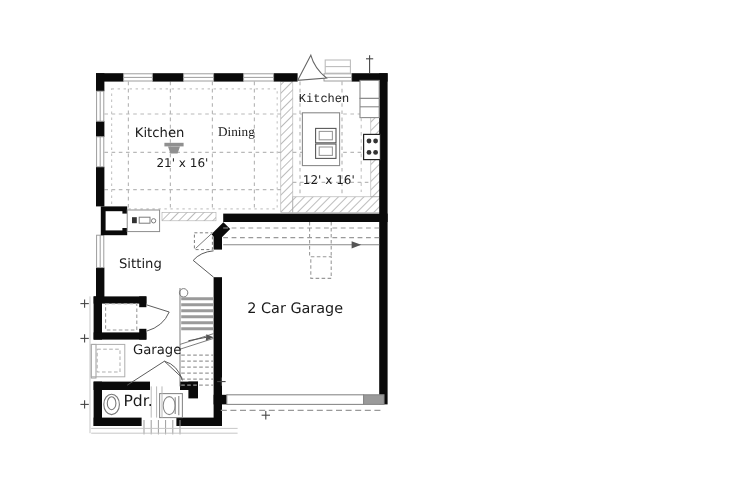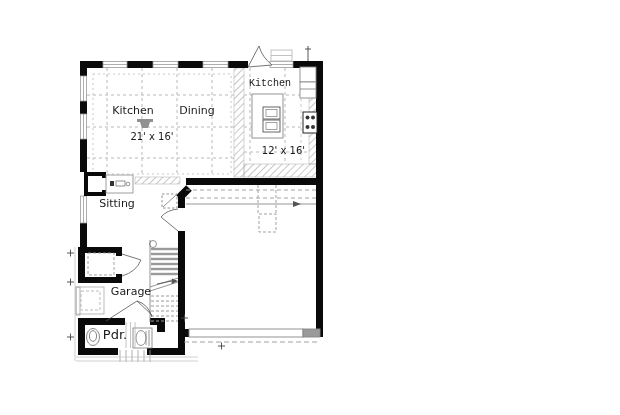--- a/index.html
+++ b/index.html
@@ -6,25 +6,25 @@
   .canvas{
     position:relative;width:620px;height:415px;background:#ffffff;overflow:hidden;
     font-family:"DejaVu Sans","Liberation Sans",sans-serif;
   }
   .plan-svg{position:absolute;left:0;top:0;}
   .room-label{
     position:absolute;color:#1a1a1a;text-align:center;white-space:nowrap;
     font-family:"DejaVu Sans","Liberation Sans",sans-serif;
   }
   .lbl-living {left:104px;top:104px;width:58px;font-size:11px;}
-  .lbl-dining {left:168px;top:104px;width:58px;font-size:11px;}
+  .lbl-dining {left:168px;top:104px;width:58px;font-size:11px;font-family:Liberation Serif, serif;}
   .lbl-great-dim{left:120px;top:131px;width:64px;font-size:10px;}
   .lbl-kitchen{left:239px;top:78px;width:62px;font-size:10px;font-family:Liberation Mono, monospace;}
-  .lbl-kitchen-dim{left:243px;top:145px;width:62px;font-size:10px;text-align:right;}
-  .lbl-sitting{left:86px;top:197px;width:62px;font-size:11px;}
+  .lbl-kitchen-dim{left:243px;top:145px;width:62px;font-size:10px;}
+  .lbl-sitting{left:86px;top:213px;width:62px;font-size:11px;}
   .lbl-garage{left:185px;top:250px;width:122px;font-size:12px;}
   .lbl-foyer{left:101px;top:285px;width:60px;font-size:11px;}
   .lbl-powder{left:95px;top:327px;width:40px;font-size:13px;}
 </style>
 </head>
 <body>
 
 <div class="canvas">
 
   <svg class="plan-svg" width="620" height="415" viewBox="0 0 620 415">
@@ -269,18 +269,19 @@
         <line x1="184.5" y1="314.5" x2="184.5" y2="321.5"></line>
       <line x1="218" y1="346" x2="225" y2="346"></line>
         <line x1="221.5" y1="342.5" x2="221.5" y2="349.5"></line>
     </g>
   </svg>
 
   <div class="room-label lbl-living">Kitchen</div>
   <div class="room-label lbl-dining">Dining</div>
   <div class="room-label lbl-kitchen">Kitchen</div>
   <div class="room-label lbl-sitting">Sitting</div>
+  <div class="room-label lbl-garage">2 Car Garage</div>
   <div class="room-label lbl-foyer">Garage</div>
   <div class="room-label lbl-powder">Pdr.</div>
   <div class="room-label lbl-great-dim">21' x 16'</div>
   <div class="room-label lbl-kitchen-dim">12' x 16'</div>
 
 </div>
 
 </body></html>

